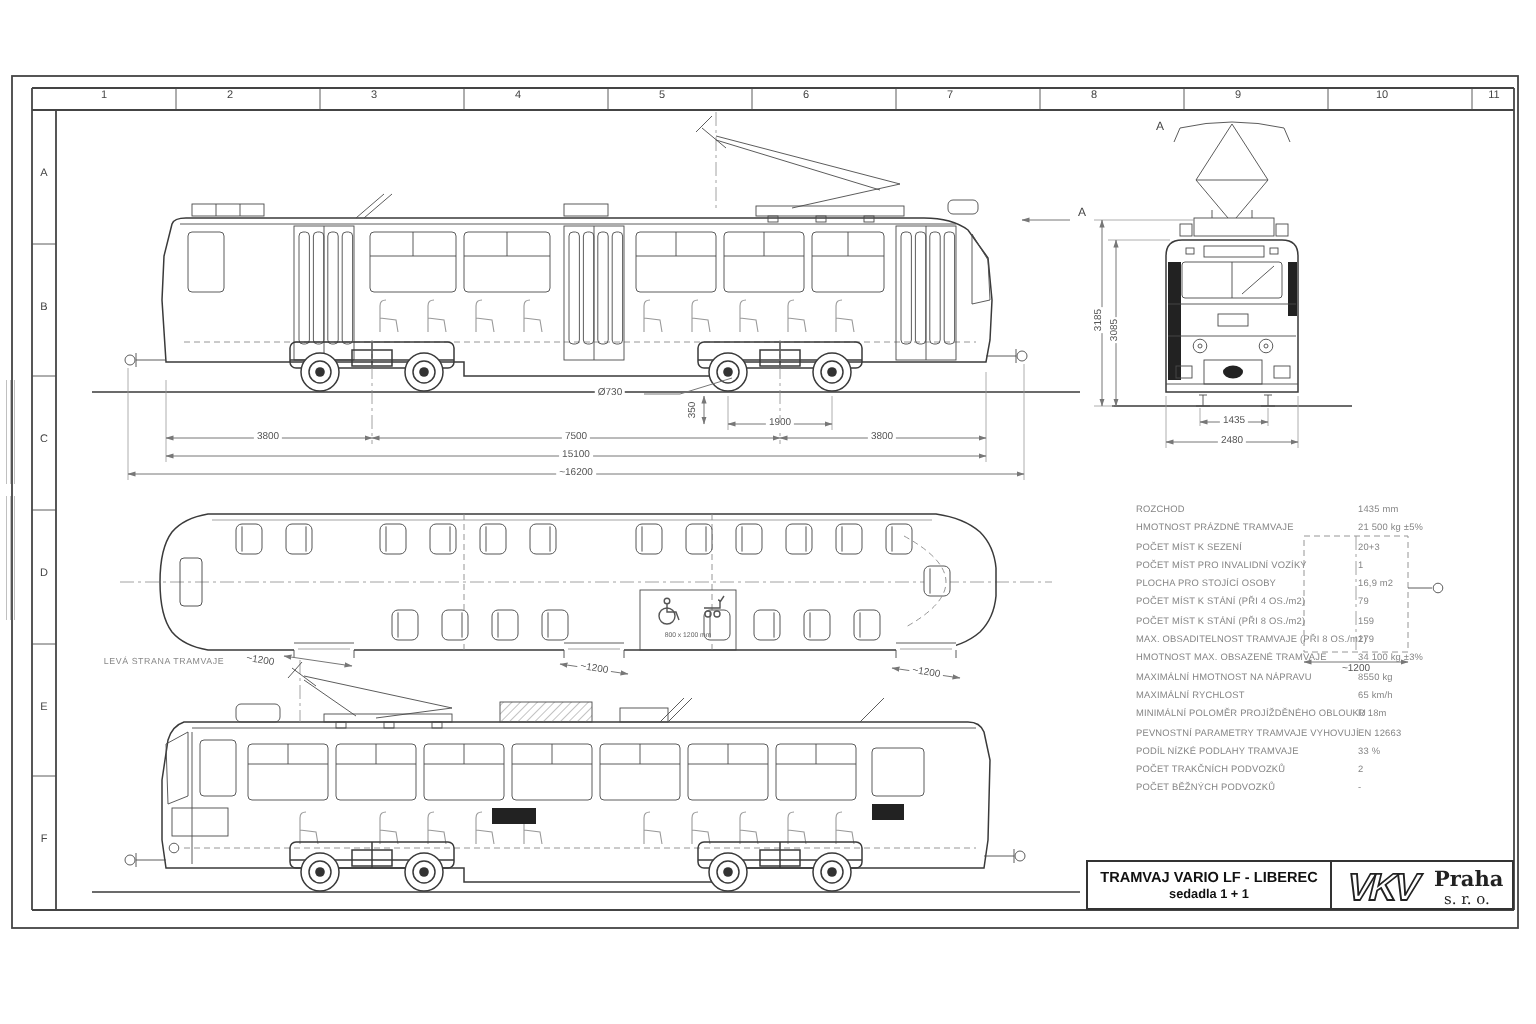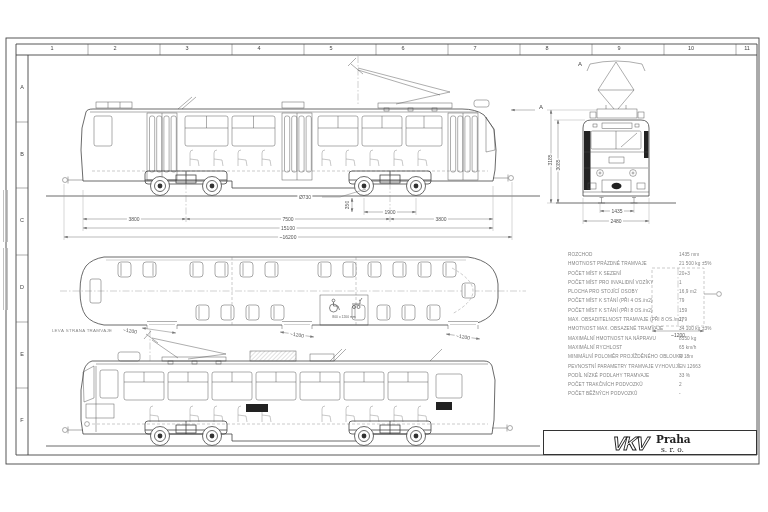--- a/index.html
+++ b/index.html
@@ -534,20 +534,24 @@
         <span class="tl">POČET TRAKČNÍCH PODVOZKŮ</span>
         <span class="tv">2</span>
       </div>
   <div class="trow">
         <span class="tl">POČET BĚŽNÝCH PODVOZKŮ</span>
         <span class="tv">-</span>
       </div>
 </div>
 
 <div class="tblock">
+  <div class="tb-left">
+    <div class="tb-title">TRAMVAJ VARIO LF - LIBEREC</div>
+    <div class="tb-sub">sedadla 1 + 1</div>
+  </div>
   <div class="tb-right">
     <svg width="88" height="23" viewBox="0 0 88 23">
       <g transform="skewX(-14)">
         <text x="10" y="19" font-family="Liberation Sans, sans-serif" font-size="19" font-weight="bold" fill="#fff" stroke="#222" stroke-width="0.9" letter-spacing="-1.5">VKV</text>
       </g>
       <text x="50" y="12" font-family="DejaVu Serif, serif" font-size="10.5" font-weight="bold" fill="#222">Praha</text>
       <text x="55" y="21" font-family="DejaVu Serif, serif" font-size="7.5" fill="#222">s. r. o.</text>
     </svg>
   </div>
 </div>

